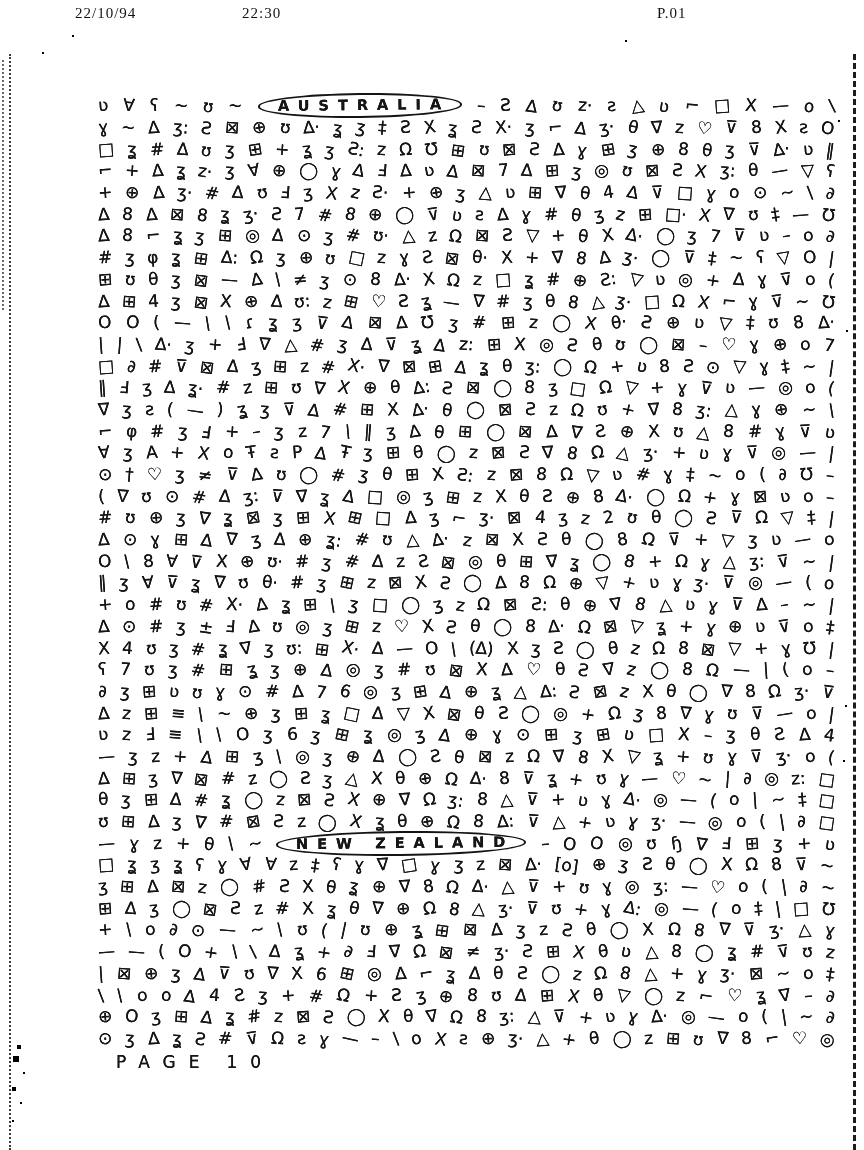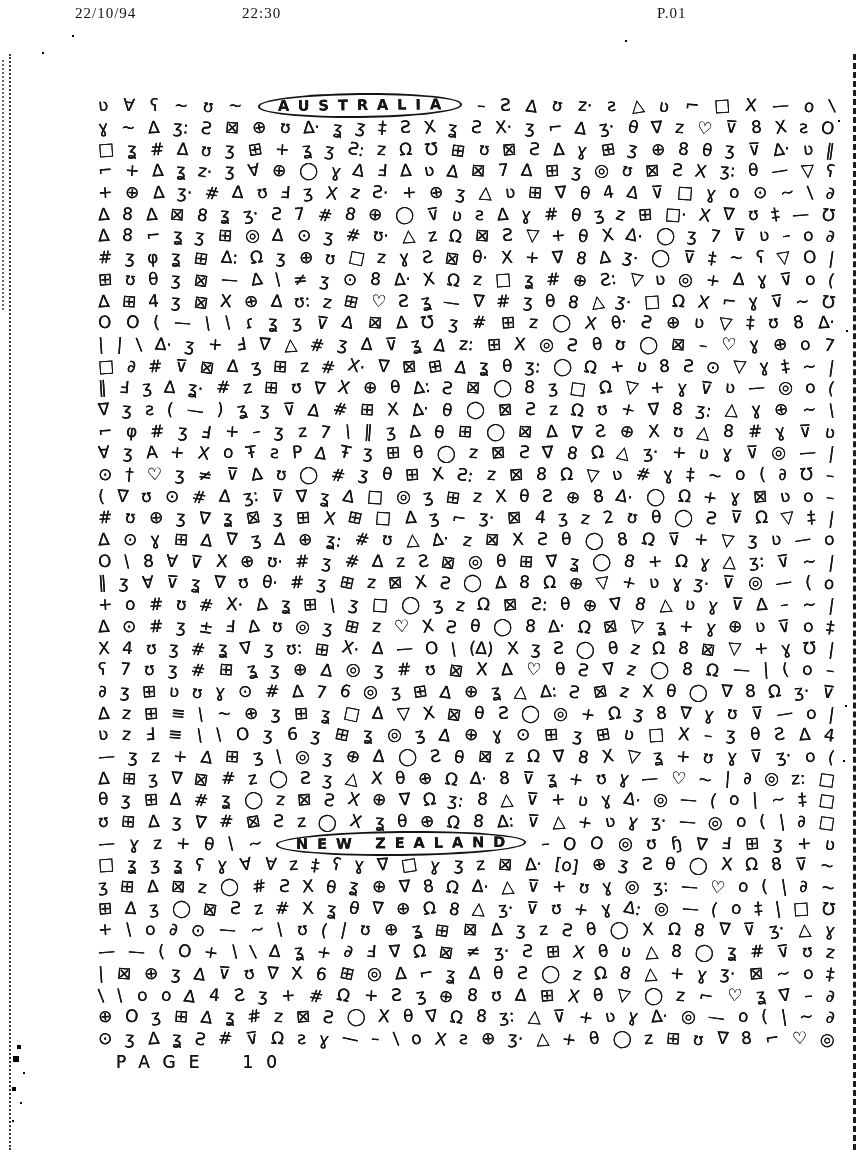--- a/index.html
+++ b/index.html
@@ -37,21 +37,21 @@
 
   
   .oval{border:2px solid #141414;border-radius:50% / 48%;
     padding:2px 10px 2px 18px;font-size:14.5px;font-weight:bold;
     letter-spacing:9px;white-space:pre;line-height:1.2;transform:rotate(-0.6deg);
     text-shadow:0 0 0.5px #000;}
 
   
   .footer{position:absolute;left:116px;top:1052px;font-size:17px;text-shadow:0 0 0.6px #000;}
   .footer .word{letter-spacing:13px;}
-  .footer .num{letter-spacing:13px;margin-left:30px;}
+  .footer .num{letter-spacing:13px;margin-left:14px;}
 </style>
 </head>
 <body>
 
 <div class="fax-header">
   <span class="fax-date">22/10/94</span>
   <span class="fax-time">22:30</span>
   <span class="fax-pind">P.01</span>
 </div>
 

